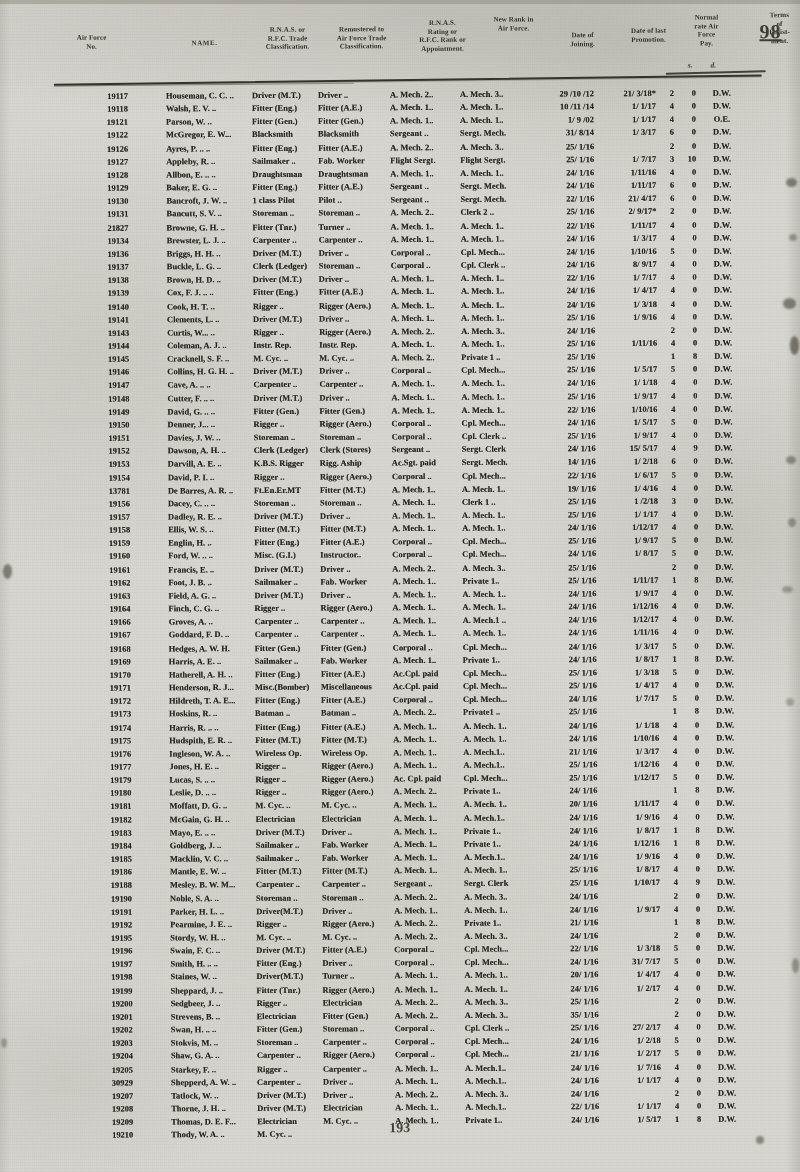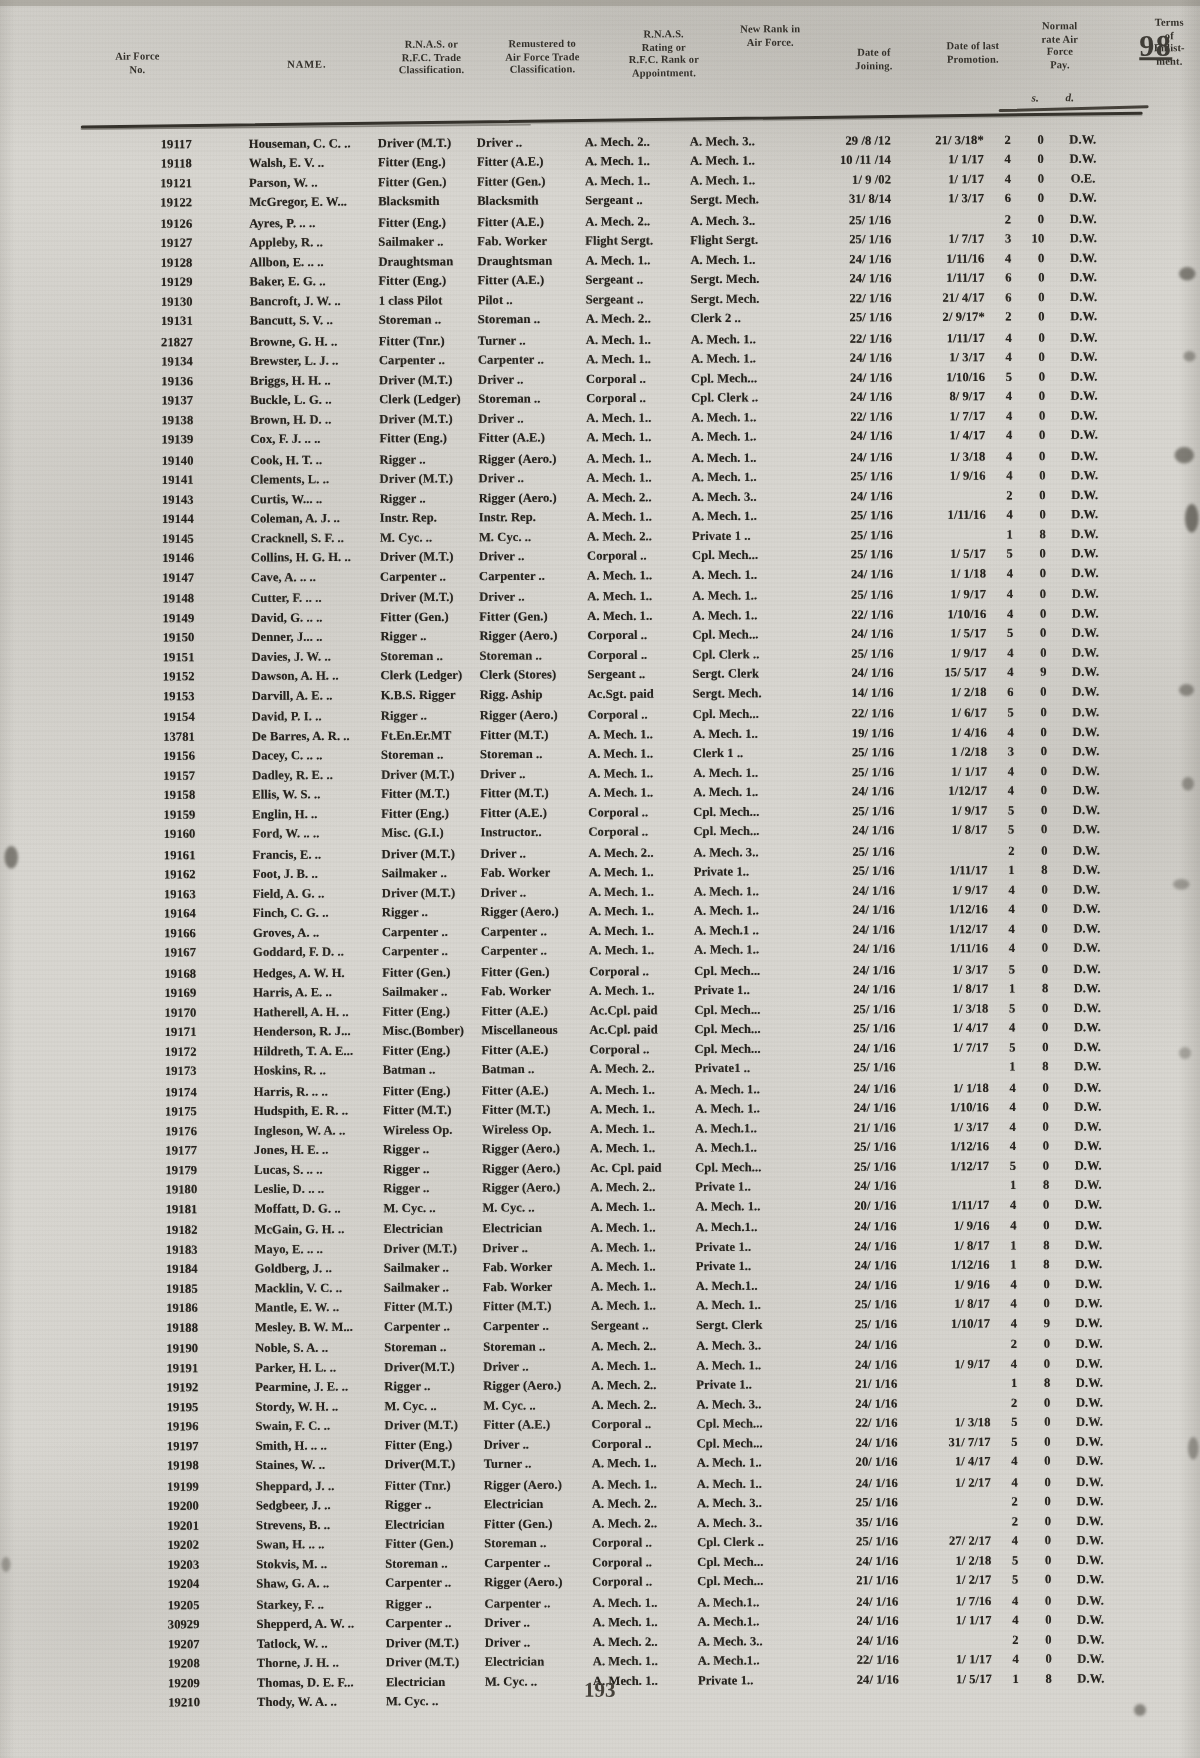--- a/index.html
+++ b/index.html
@@ -139,21 +139,21 @@
     <div class="header-rule-echo"></div>
 
     <div class="register">
         <div class="row">
           <span class="c0">19117</span>
           <span class="c1">Houseman, C. C. ..</span>
           <span class="c2">Driver (M.T.)</span>
           <span class="c3">Driver ..</span>
           <span class="c4">A. Mech. 2..</span>
           <span class="c5">A. Mech. 3..</span>
-          <span class="c6">29 /8 /12</span>
+          <span class="c6">29 /10 /12</span>
           <span class="c7">21/ 3/18*</span>
           <span class="c8">2</span>
           <span class="c9">0</span>
           <span class="c10">D.W.</span>
         </div>
         <div class="row">
           <span class="c0">19118</span>
           <span class="c1">Walsh, E. V. ..</span>
           <span class="c2">Fitter (Eng.)</span>
           <span class="c3">Fitter (A.E.)</span>

